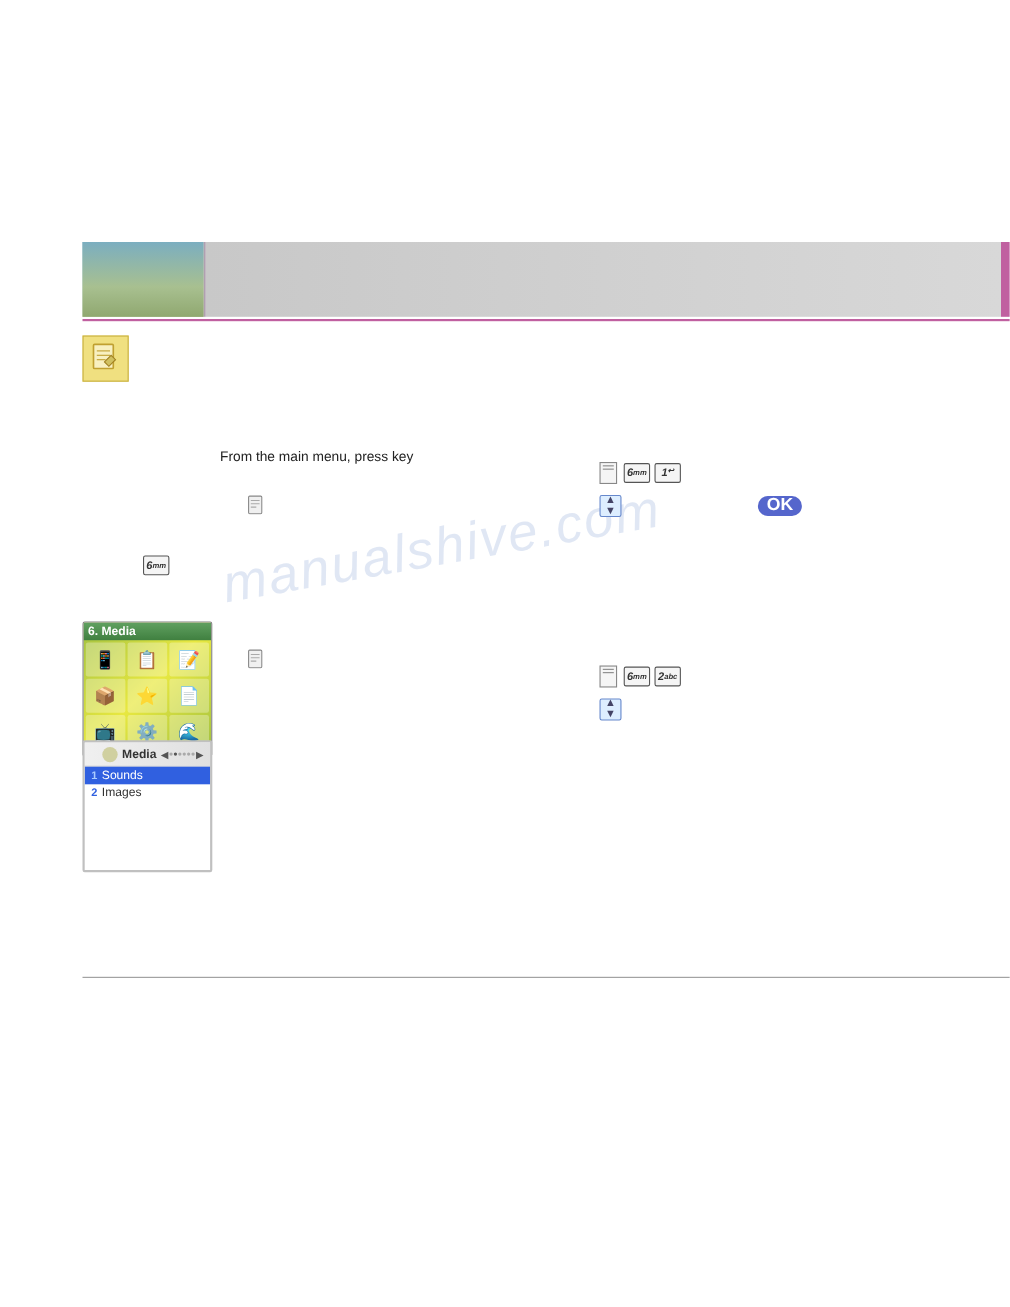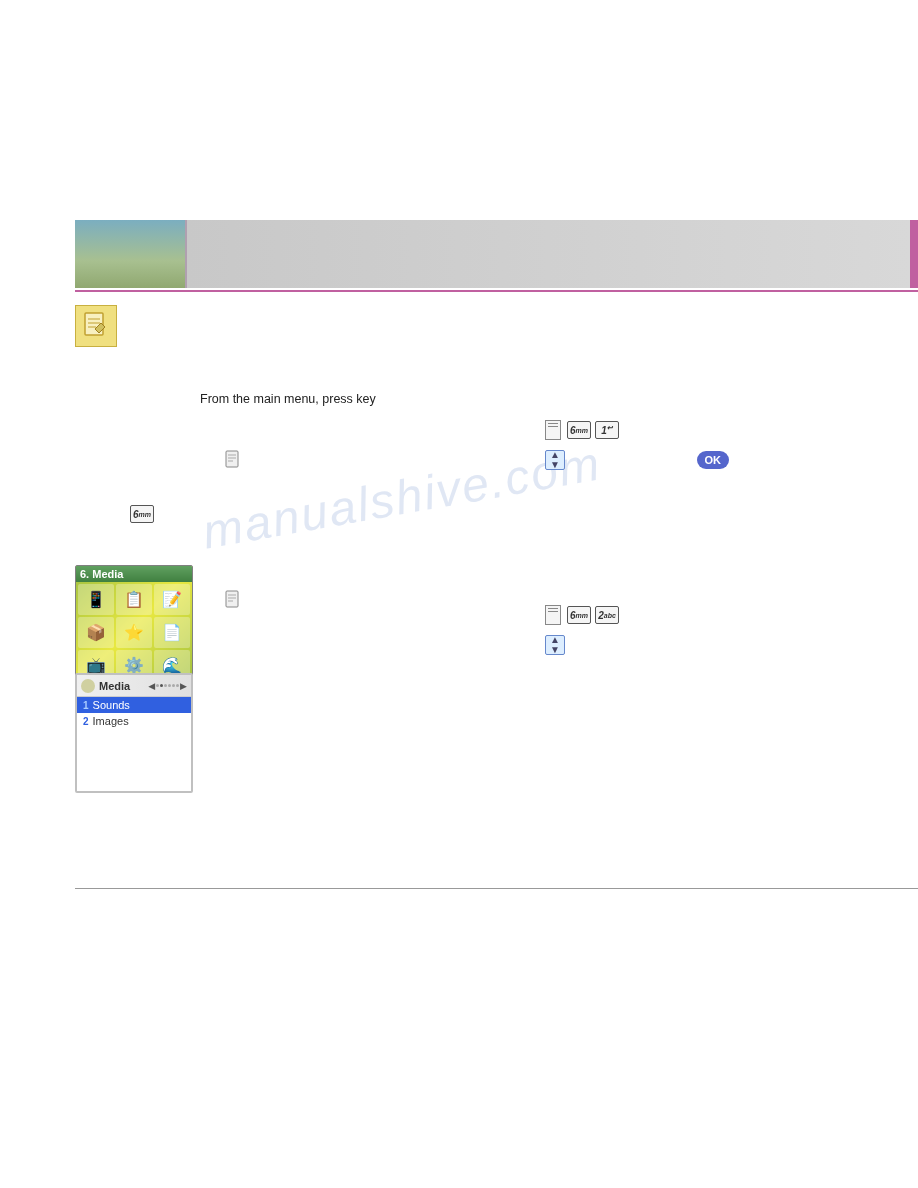--- a/index.html
+++ b/index.html
@@ -111,21 +111,21 @@
       gap: 4px;
     }
     .ok-button {
       display: inline-flex;
       align-items: center;
       justify-content: center;
       background: #5566cc;
       color: white;
       border-radius: 10px;
       padding: 1px 8px;
-      font-size: 11px;
+      font-size: 16px;
       font-weight: bold;
       min-width: 28px;
       height: 18px;
     }
 
     
     .bottom-rule {
       position: absolute;
       top: 888px;
       left: 75px;
@@ -180,21 +180,21 @@
       height: 120px;
       background: #fff;
       border: 2px solid #c0c0c0;
       border-radius: 2px;
       overflow: hidden;
     }
     .phone-header-bar {
       background: linear-gradient(to right, #f0f0f0, #e0e0e0);
       display: flex;
       align-items: center;
-      padding: 2px 4px;
+      padding: 2px 16px;
       gap: 4px;
       border-bottom: 1px solid #ccc;
       height: 22px;
     }
     .phone-header-icon {
       width: 14px;
       height: 14px;
       background: #d0d0a0;
       border-radius: 50%;
       flex-shrink: 0;
@@ -383,21 +383,21 @@
   <span class="num-key">6<sup style="font-size:7px;">mm</sup></span>
   <span class="num-key">2<sup style="font-size:7px;">abc</sup></span>
 </div>
 <div class="icon-row-4">
   <span class="arrows-icon">▲<br>▼</span>
 
 </div>
 
 <div class="bottom-rule"></div>
 
-<div class="inline-text-block" style="top: 389px; left: 200px; width: 340px;">
+<div class="inline-text-block" style="top: 405px; left: 200px; width: 340px;">
   <span>From the main menu, press key</span>
 </div>
 
 <div style="position:absolute; top:450px; left:225px;">
   <svg width="14" height="18" viewBox="0 0 14 18" xmlns="http://www.w3.org/2000/svg">
     <rect x="1" y="1" width="12" height="16" rx="1" fill="#f0f0f0" stroke="#888" stroke-width="1"></rect>
     <line x1="3" y1="5" x2="11" y2="5" stroke="#aaa" stroke-width="1"></line>
     <line x1="3" y1="8" x2="11" y2="8" stroke="#aaa" stroke-width="1"></line>
     <line x1="3" y1="11" x2="8" y2="11" stroke="#aaa" stroke-width="1"></line>
   </svg>

